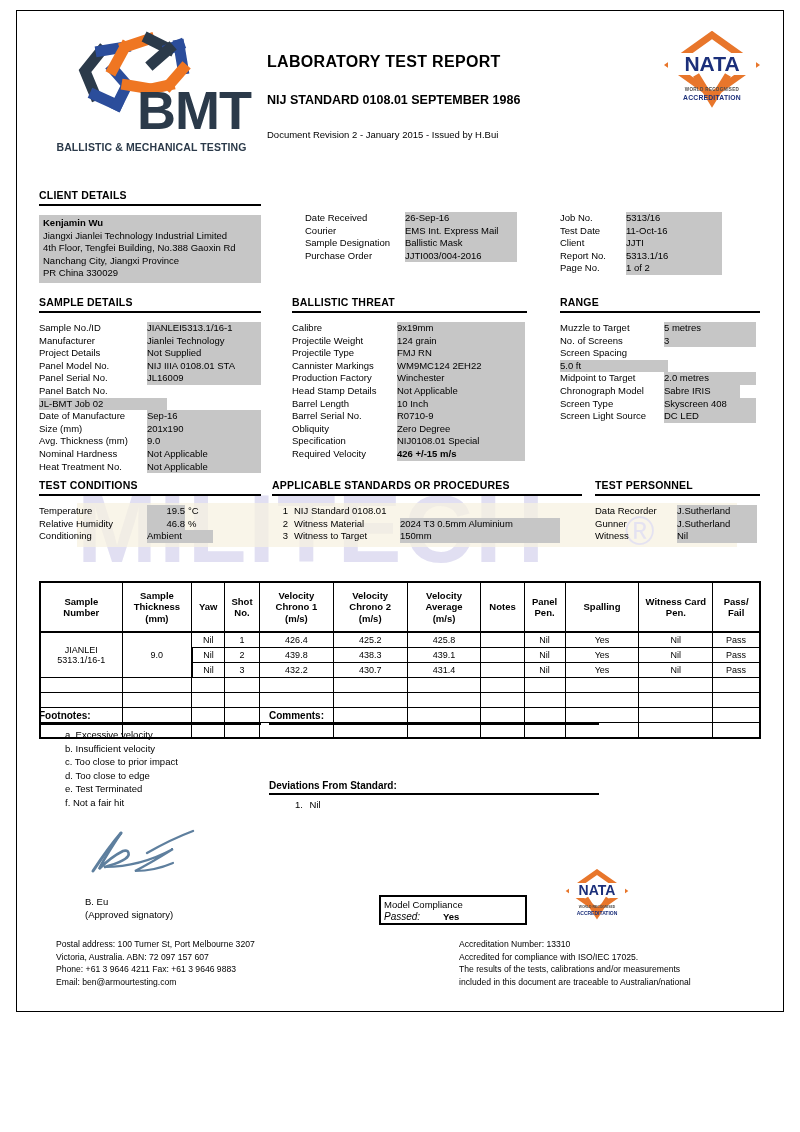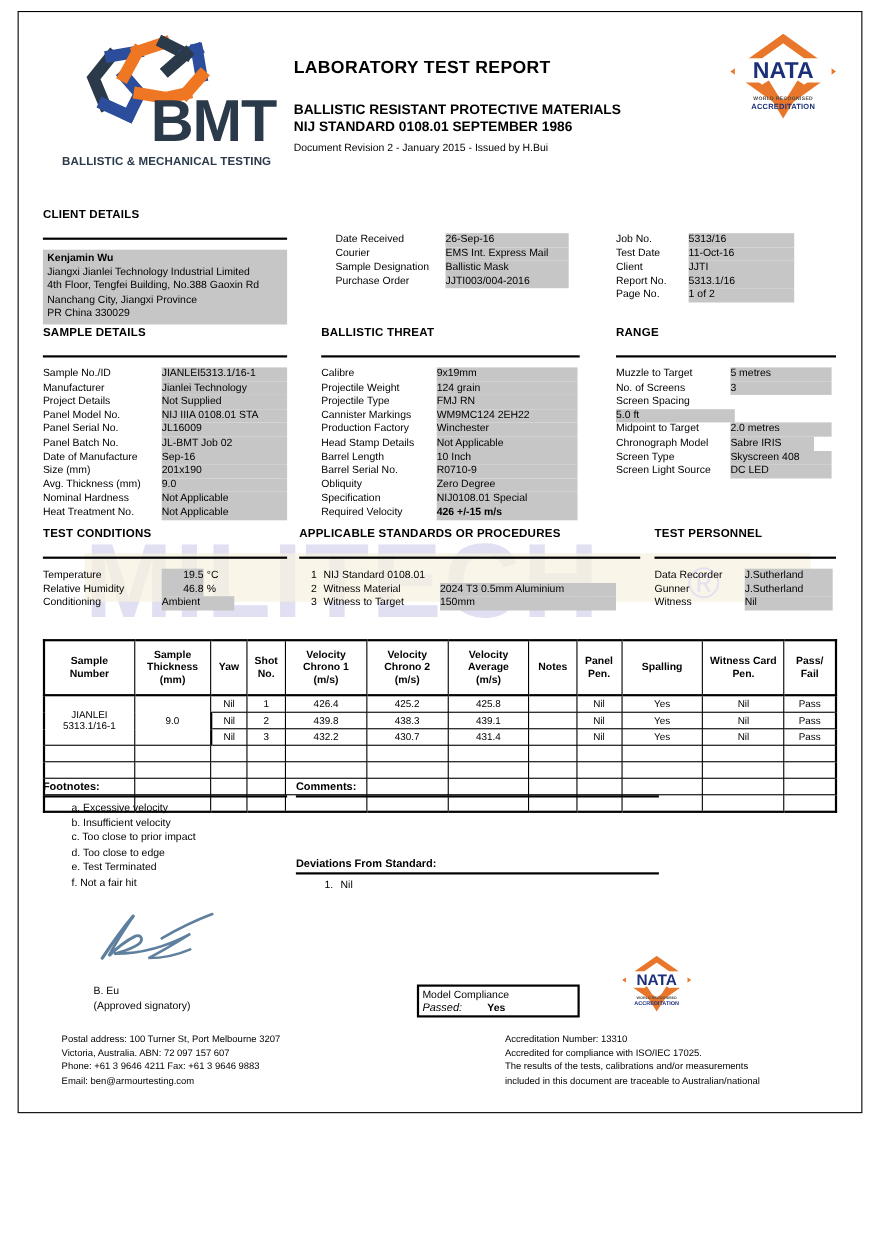--- a/index.html
+++ b/index.html
@@ -40,21 +40,21 @@
     position:absolute;left:2px;top:112px;width:225px;text-align:center;
     font-size:10.5px;font-weight:800;color:#2b3a4a;letter-spacing:.1px;
   }
   .ttl1{position:absolute;left:250px;top:42px;font-size:16px;font-weight:700;color:#000;letter-spacing:.3px;}
   .ttl2{position:absolute;left:250px;top:82px;font-size:12.5px;font-weight:700;color:#000;line-height:15px;}
   .ttl3{position:absolute;left:250px;top:118px;font-size:9.5px;color:#000;}
   .nata-top{position:absolute;left:645px;top:20px;width:100px;height:80px;}
 
   
   .sec{position:absolute;}
-  .sec-title{font-size:10.5px;font-weight:700;color:#000;padding-bottom:15px;letter-spacing:.2px;}
+  .sec-title{font-size:10.5px;font-weight:700;color:#000;padding-bottom:3px;letter-spacing:.2px;}
   .rule{height:0;border-bottom:2px solid #000;}
 
   
   .kv{font-size:9.5px;color:#000;line-height:12.6px;}
   .kv .k{display:inline-block;vertical-align:top;}
   .kv .v{display:inline-block;vertical-align:top;background:#c6c6c6;}
   .grayblk{background:#c6c6c6;}
   .b{font-weight:700;}
 
   
@@ -130,21 +130,20 @@
             <path d="M104 56 L86 60" stroke="#ef7622"></path>
             <path d="M88 34 L104 20" stroke="#2b3a4a"></path>
           </g>
         </svg>
         <div class="bmt-word">BMT</div>
         <div class="bmt-sub">BALLISTIC &amp; MECHANICAL TESTING</div>
       </div>
 
       <div class="ttl1">LABORATORY TEST REPORT</div>
       <div class="ttl2">
-        <div>BALLISTIC RESISTANT PROTECTIVE MATERIALS</div>
         <div>NIJ STANDARD 0108.01 SEPTEMBER 1986</div>
       </div>
       <div class="ttl3">Document Revision 2 - January 2015 - Issued by H.Bui</div>
 
       <div class="nata-top">
         <svg viewBox="0 0 100 80">
           <path d="M50 4 L92 34 L50 64 L8 34 Z" fill="none" stroke="#e8762b" stroke-width="7"></path>
           <rect x="6" y="22" width="88" height="22" fill="#ffffff"></rect>
           <text x="50" y="40" text-anchor="middle" font-family="Liberation Sans, sans-serif" font-size="21" font-weight="700" fill="#1b2f7a">NATA</text>
           <path d="M34 44 L50 70 L66 44" fill="none" stroke="#e8762b" stroke-width="7"></path>
@@ -201,21 +200,21 @@
 
     <div class="sec" style="left:22px;top:285px;width:222px;">
       <div class="sec-title">SAMPLE DETAILS</div>
       <div class="rule"></div>
       <div style="margin-top:9px;">
         <div class="kv"><span class="k" style="width:108px">Sample No./ID</span><span class="v" style="width:114px">JIANLEI5313.1/16-1</span></div>
         <div class="kv"><span class="k" style="width:108px">Manufacturer</span><span class="v" style="width:114px">Jianlei Technology</span></div>
         <div class="kv"><span class="k" style="width:108px">Project Details</span><span class="v" style="width:114px">Not Supplied</span></div>
         <div class="kv"><span class="k" style="width:108px">Panel Model No.</span><span class="v" style="width:114px">NIJ IIIA 0108.01 STA</span></div>
         <div class="kv"><span class="k" style="width:108px">Panel Serial No.</span><span class="v" style="width:114px">JL16009</span></div>
-        <div class="kv"><span class="k" style="width:108px">Panel Batch No.</span><span class="v" style="width:114px">JL-BMT Job 02</span></div>
+        <div class="kv"><span class="k" style="width:108px">Panel Batch No.</span><span class="v" style="width:128px">JL-BMT Job 02</span></div>
         <div class="kv"><span class="k" style="width:108px">Date of Manufacture</span><span class="v" style="width:114px">Sep-16</span></div>
         <div class="kv"><span class="k" style="width:108px">Size (mm)</span><span class="v" style="width:114px">201x190</span></div>
         <div class="kv"><span class="k" style="width:108px">Avg. Thickness (mm)</span><span class="v" style="width:114px">9.0</span></div>
         <div class="kv"><span class="k" style="width:108px">Nominal Hardness</span><span class="v" style="width:114px">Not Applicable</span></div>
         <div class="kv"><span class="k" style="width:108px">Heat Treatment No.</span><span class="v" style="width:114px">Not Applicable</span></div>
       </div>
     </div>
 
     <div class="sec" style="left:275px;top:285px;width:235px;">
       <div class="sec-title">BALLISTIC THREAT</div>

